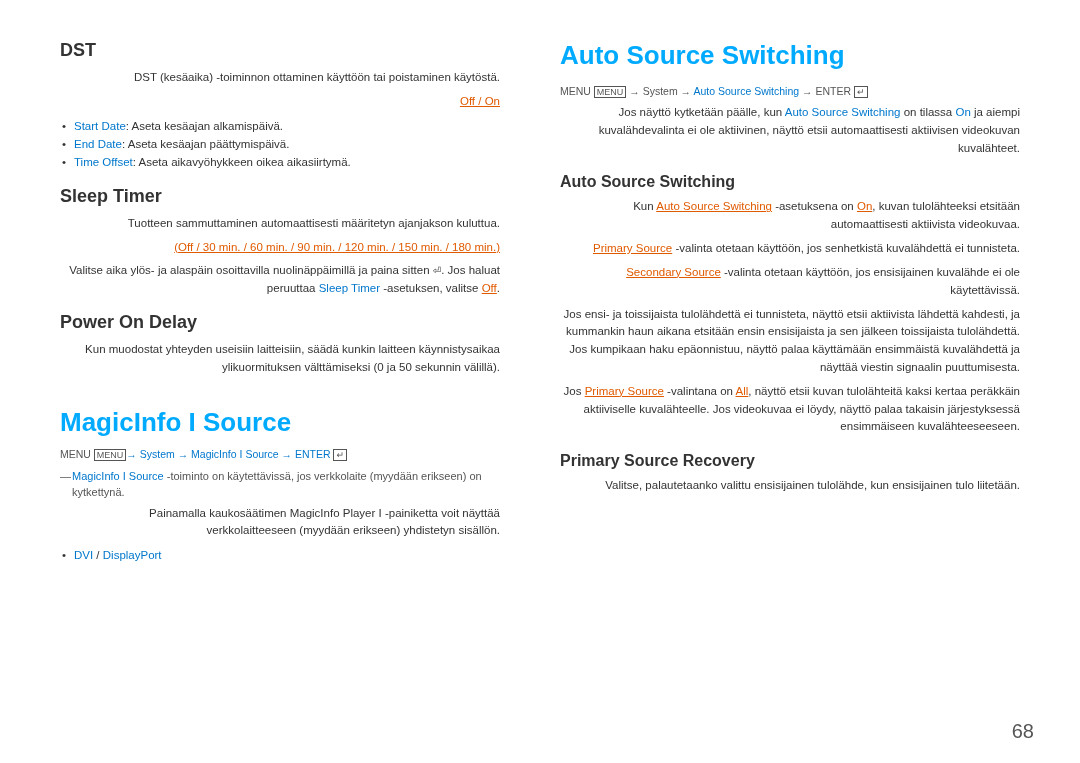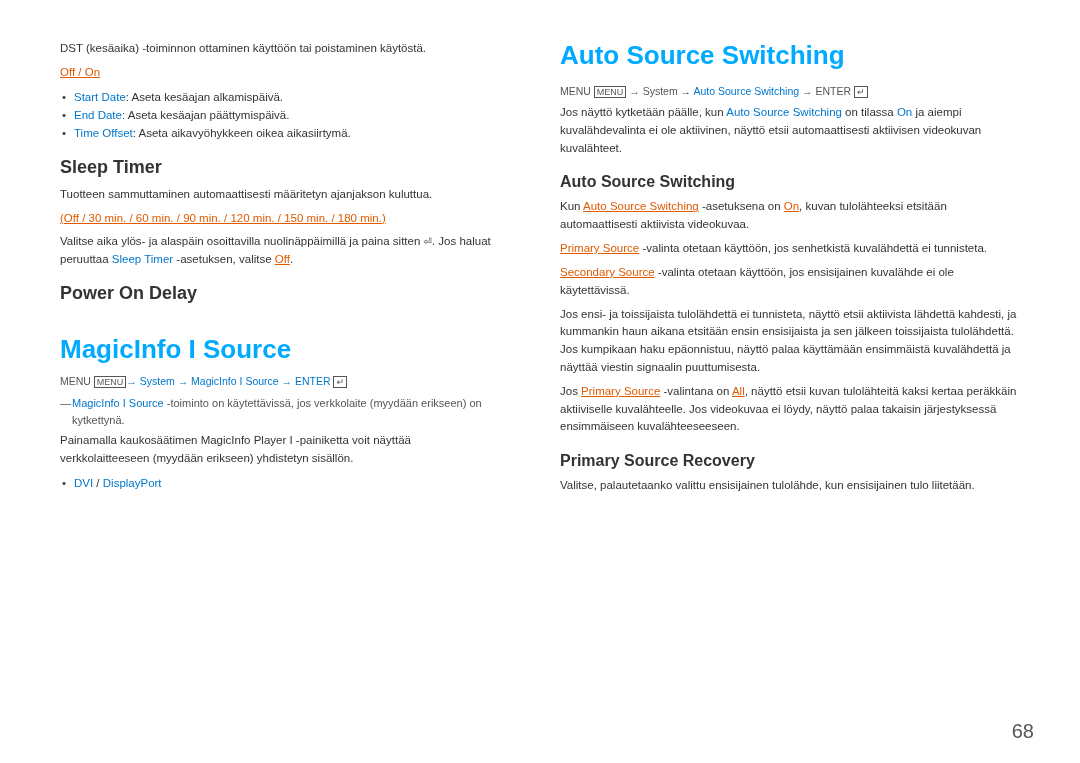--- a/index.html
+++ b/index.html
@@ -52,20 +52,21 @@
       font-weight: bold;
       color: #00aaff;
       margin-bottom: 10px;
       margin-top: 30px;
     }
     .body-text {
       font-size: 11.5px;
       color: #333;
       line-height: 1.55;
       margin-bottom: 6px;
+      text-align: right;
     }
     .orange { color: #e05a00; text-decoration: underline; }
     .blue { color: #0077cc; }
     .menu-path {
       font-size: 10.5px;
       color: #555;
       margin-bottom: 6px;
     }
     .menu-path .blue-link { color: #0077cc; }
     .bullet-list {
@@ -112,20 +113,21 @@
     }
   </style>
 </head>
 <body>
 
 <div class="page-container">
 
   <div class="left-column">
 
     <div class="sub-section">
+      <div class="section-title">DST</div>
       <div class="body-text">DST (kesäaika) -toiminnon ottaminen käyttöön tai poistaminen käytöstä.</div>
       <div class="body-text orange">Off / On</div>
       <ul class="bullet-list">
         <li>
           <span class="blue">Start Date</span><span>: Aseta kesäajan alkamispäivä.</span>
         </li>
         <li>
           <span class="blue">End Date</span><span>: Aseta kesäajan päättymispäivä.</span>
         </li>
         <li>
@@ -140,20 +142,21 @@
       <div class="body-text">
         <span class="orange">(Off / 30 min. / 60 min. / 90 min. / 120 min. / 150 min. / 180 min.)</span>
       </div>
       <div class="body-text">
         <span>Valitse aika ylös- ja alaspäin osoittavilla nuolinäppäimillä ja paina sitten </span><span style="font-size:10px;">⏎</span><span>. Jos haluat peruuttaa </span><span class="blue">Sleep Timer</span><span> -asetuksen, valitse </span><span class="orange">Off</span><span>.</span>
       </div>
     </div>
 
     <div class="sub-section">
       <div class="section-title">Power On Delay</div>
+      <div class="body-text">Kun muodostat yhteyden useisiin laitteisiin, säädä kunkin laitteen käynnistysaikaa ylikuormituksen välttämiseksi (0 ja 50 sekunnin välillä).</div>
     </div>
 
     <div class="sub-section">
       <div class="section-title-magic">MagicInfo I Source</div>
       <div class="menu-path">
         <span>MENU </span><span style="display:inline-block;border:1px solid #555;padding:0 2px;font-size:9px;">MENU</span><span class="blue-link">→ System → MagicInfo I Source → ENTER </span><span style="display:inline-block;border:1px solid #555;padding:0 2px;font-size:9px;">↵</span>
       </div>
       <div class="dash-note">
         <span class="blue">MagicInfo I Source</span><span> -toiminto on käytettävissä, jos verkkolaite (myydään erikseen) on kytkettynä.</span>
       </div>

